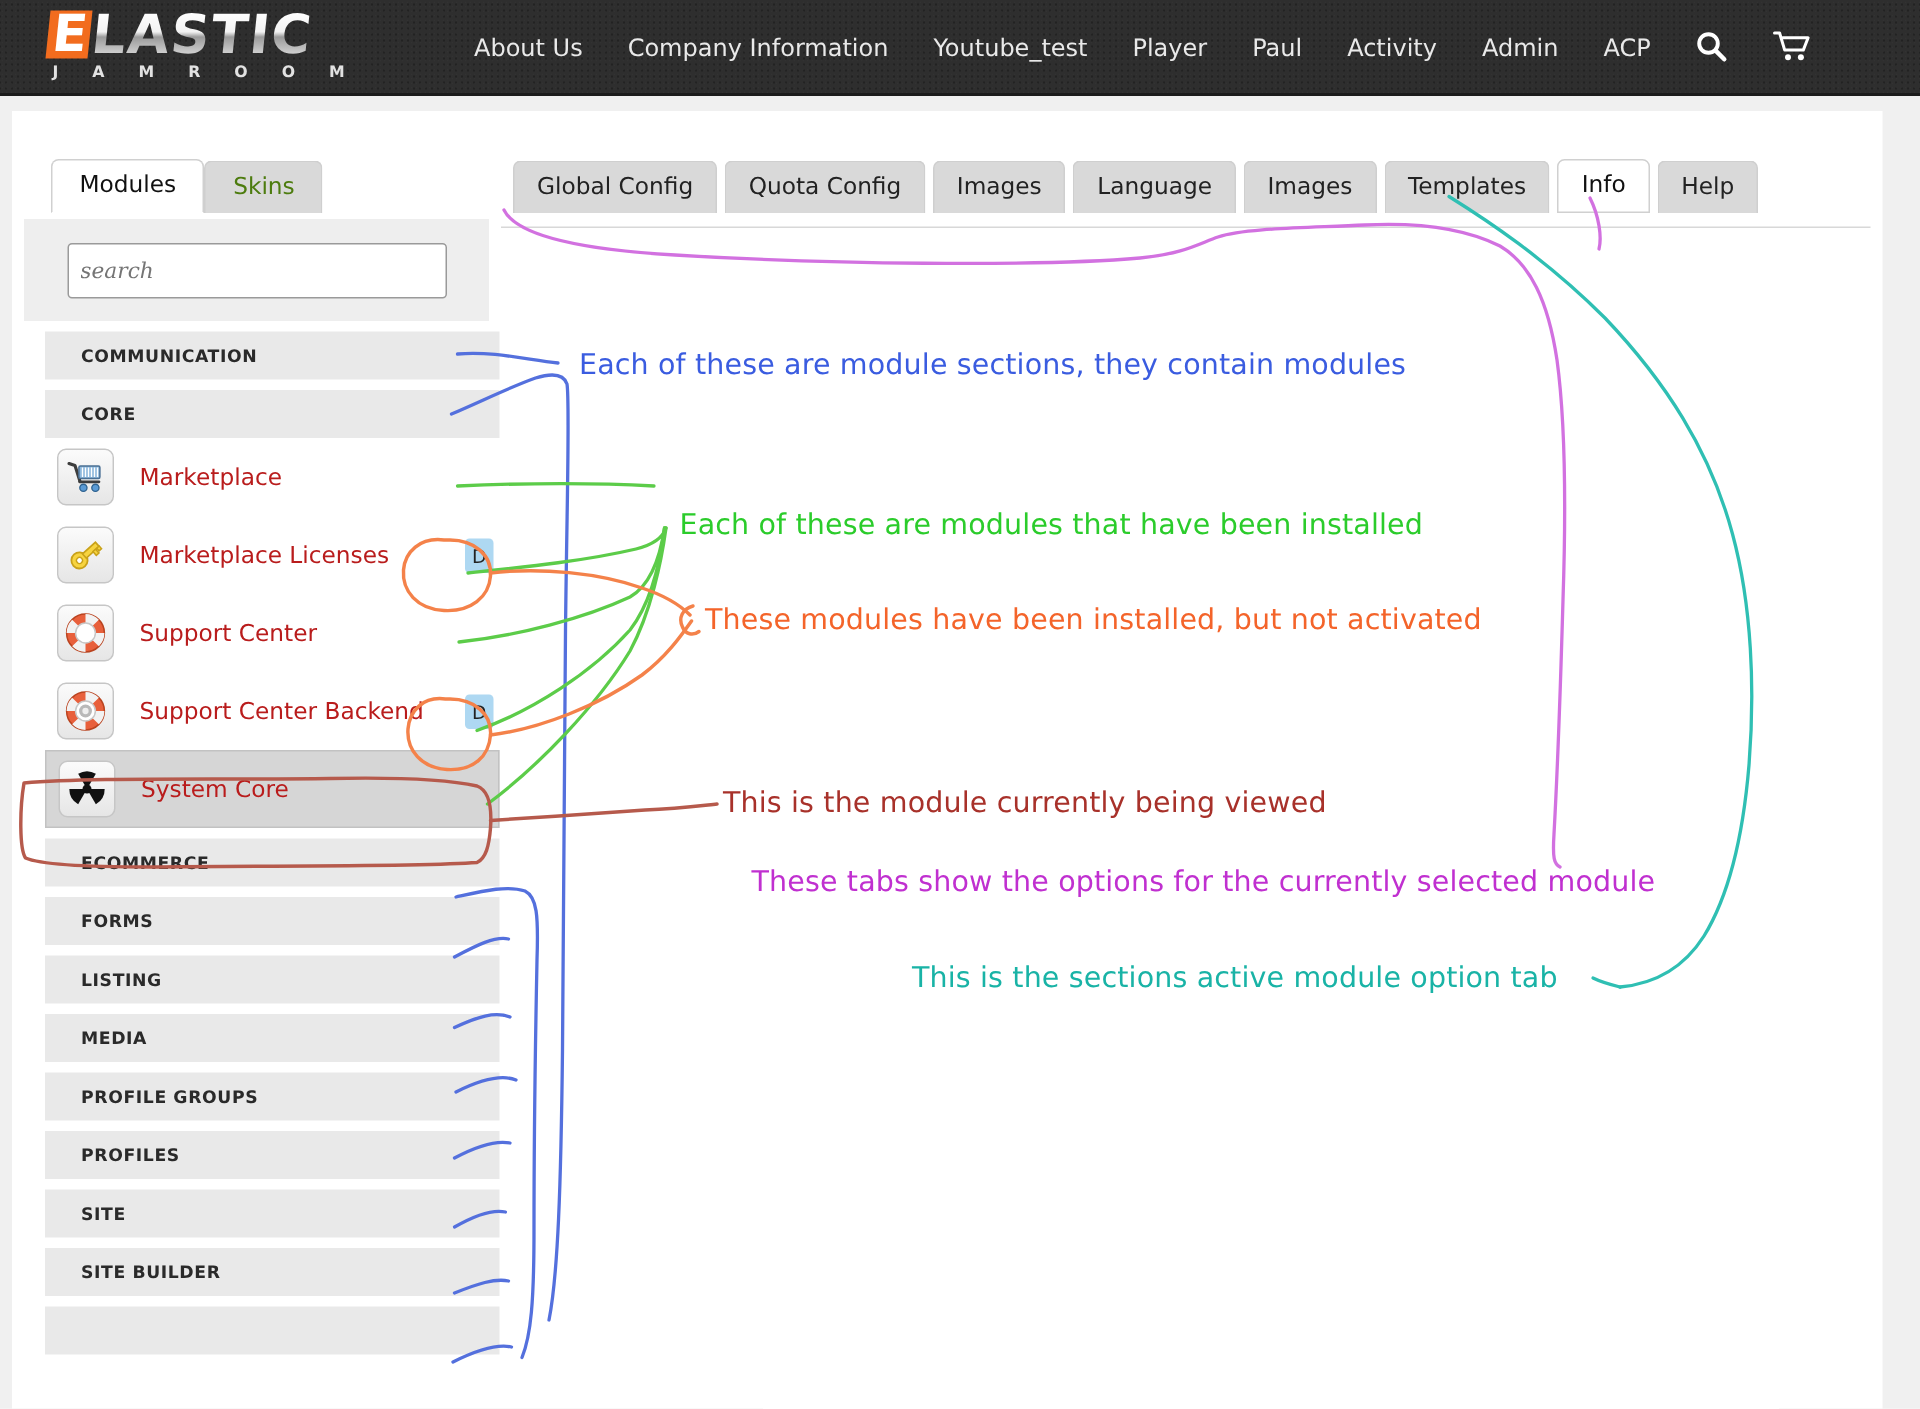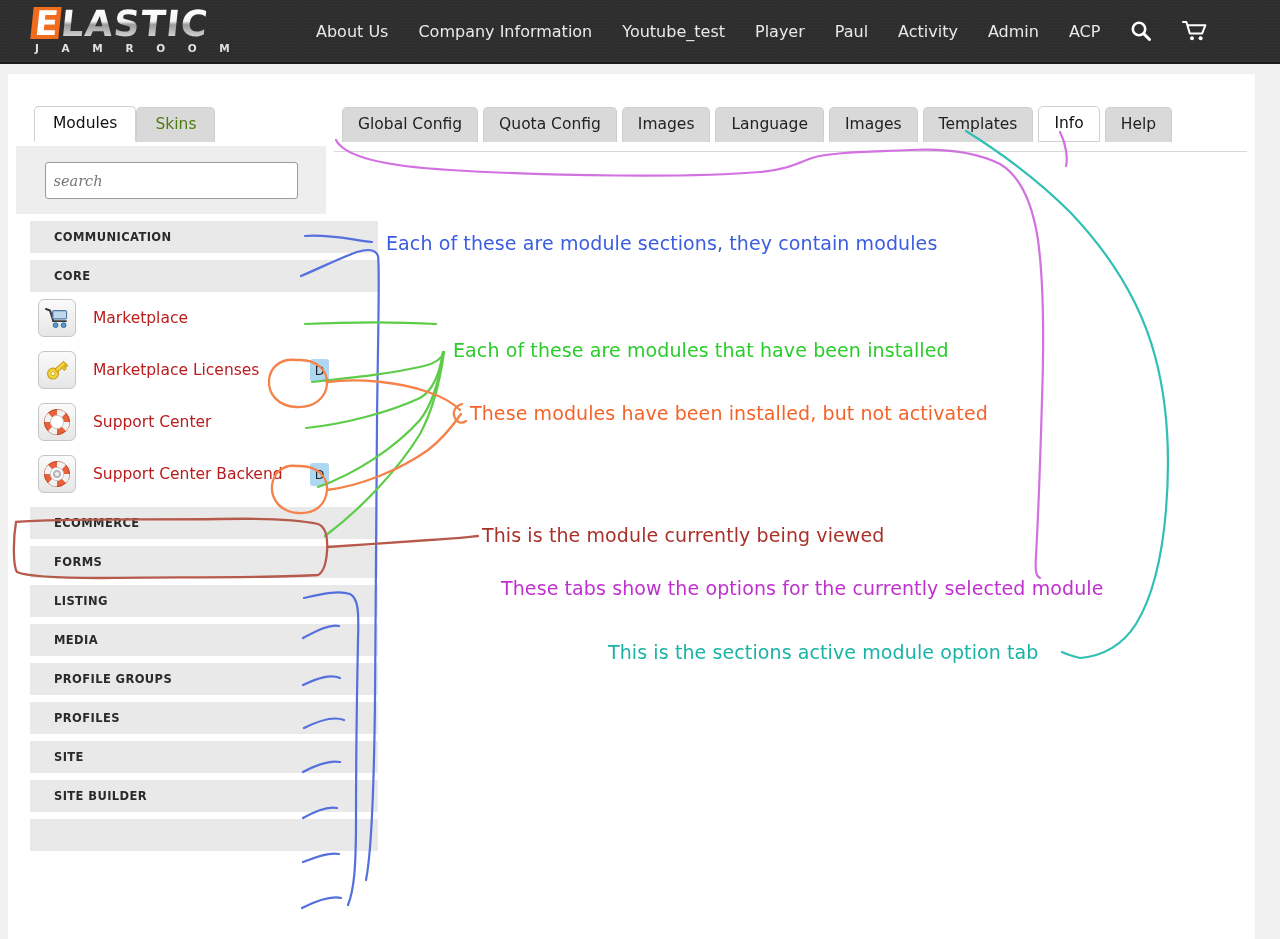--- a/index.html
+++ b/index.html
@@ -151,21 +151,21 @@
     background: #fff;
     font-family: "DejaVu Serif", "Liberation Serif", serif;
     font-style: italic;
     font-size: 14.5px;
     color: #8a8a8a;
     padding: 0 8px;
     outline: none;
   }
   .section {
     margin: 7px 0 0 14px;
-    width: 348px; height: 32px;
+    width: 303px; height: 32px;
     background: #e9e9e9;
     display: flex; align-items: center;
     padding-left: 24px;
     cursor: pointer;
   }
   .section-label {
     font-size: 11.5px;
     font-weight: bold;
     letter-spacing: 0.4px;
     color: #2a2a2a;
@@ -359,20 +359,33 @@
           <g fill="#b9b9b9">
             <circle cx="15" cy="15" r="4.3"></circle>
           </g>
           <circle cx="15" cy="15" r="2.1" fill="#efefef"></circle>
         </svg>
       </span>
       <span class="modname">Support Center Backend</span>
       <span class="dbadge">D</span>
     </div>
 
+    <div class="module selected">
+      <span class="modicon">
+        <svg width="28" height="28" viewBox="0 0 28 28">
+          <g fill="#111111">
+            <path d="M14 14 L8.1 3.8 A11.8 11.8 0 0 1 19.9 3.8 Z"></path>
+            <path d="M14 14 L25.8 14 A11.8 11.8 0 0 1 19.9 24.2 Z"></path>
+            <path d="M14 14 L8.1 24.2 A11.8 11.8 0 0 1 2.2 14 Z"></path>
+          </g>
+          <circle cx="14" cy="14" r="3" fill="#111111"></circle>
+        </svg>
+      </span>
+      <span class="modname">System Core</span>
+    </div>
 
     <div class="section">
       <span class="section-label">ECOMMERCE</span>
     </div>
     <div class="section">
       <span class="section-label">FORMS</span>
     </div>
     <div class="section">
       <span class="section-label">LISTING</span>
     </div>

